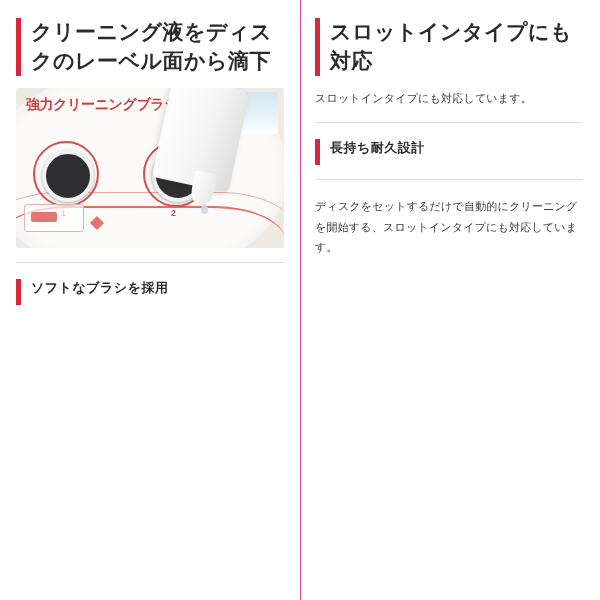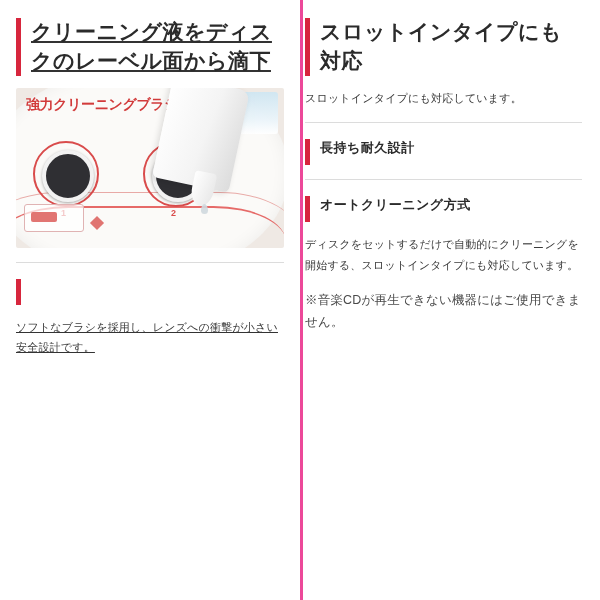--- a/index.html
+++ b/index.html
@@ -21,26 +21,25 @@
     display: flex;
     position: relative;
   }
   .col {
     box-sizing: border-box;
     position: relative;
   }
   .col-left {
     width: 300px;
     padding: 18px 16px 10px 16px;
-    text-decoration: underline;
   }
   .col-right {
     width: 300px;
-    padding: 18px 18px 10px 2px;
-    border-left: 3px solid #ec4899;
+    padding: 18px 18px 10px 14px;
+    border-left: 1px solid #ec4899;
   }
 
   
   .heading {
     display: flex;
     align-items: flex-start;
     margin: 0 0 12px 0;
   }
   .heading .bar {
     width: 5px;
@@ -267,23 +266,23 @@
       <div class="bottle"></div>
       <div class="nozzle"></div>
       <div class="drop"></div>
     </div>
 
 
     <hr class="divider">
 
     <div class="heading small">
       <div class="bar"></div>
-    </div>
-
-    <p class="para">ソフトなブラシを採用し、レンズへの衝撃が小さい安全設計です。</p>
+      <div class="htext">ソフトなブラシを採用</div>
+    </div>
+
 
   </div>
 
   <div class="col col-right">
 
     <div class="heading">
       <div class="bar"></div>
       <div class="htext">スロットインタイプにも対応</div>
     </div>
 
@@ -292,25 +291,20 @@
     <hr class="divider">
 
     <div class="heading small">
       <div class="bar"></div>
       <div class="htext">長持ち耐久設計</div>
     </div>
 
 
     <hr class="divider">
 
-    <div class="heading small">
-      <div class="bar"></div>
-      <div class="htext">オートクリーニング方式</div>
-    </div>
 
     <p class="para">ディスクをセットするだけで自動的にクリーニングを開始する、スロットインタイプにも対応しています。</p>
 
-    <p class="note">※音楽CDが再生できない機器にはご使用できません。</p>
 
 
   </div>
 
 </div>
 
 </body></html>

